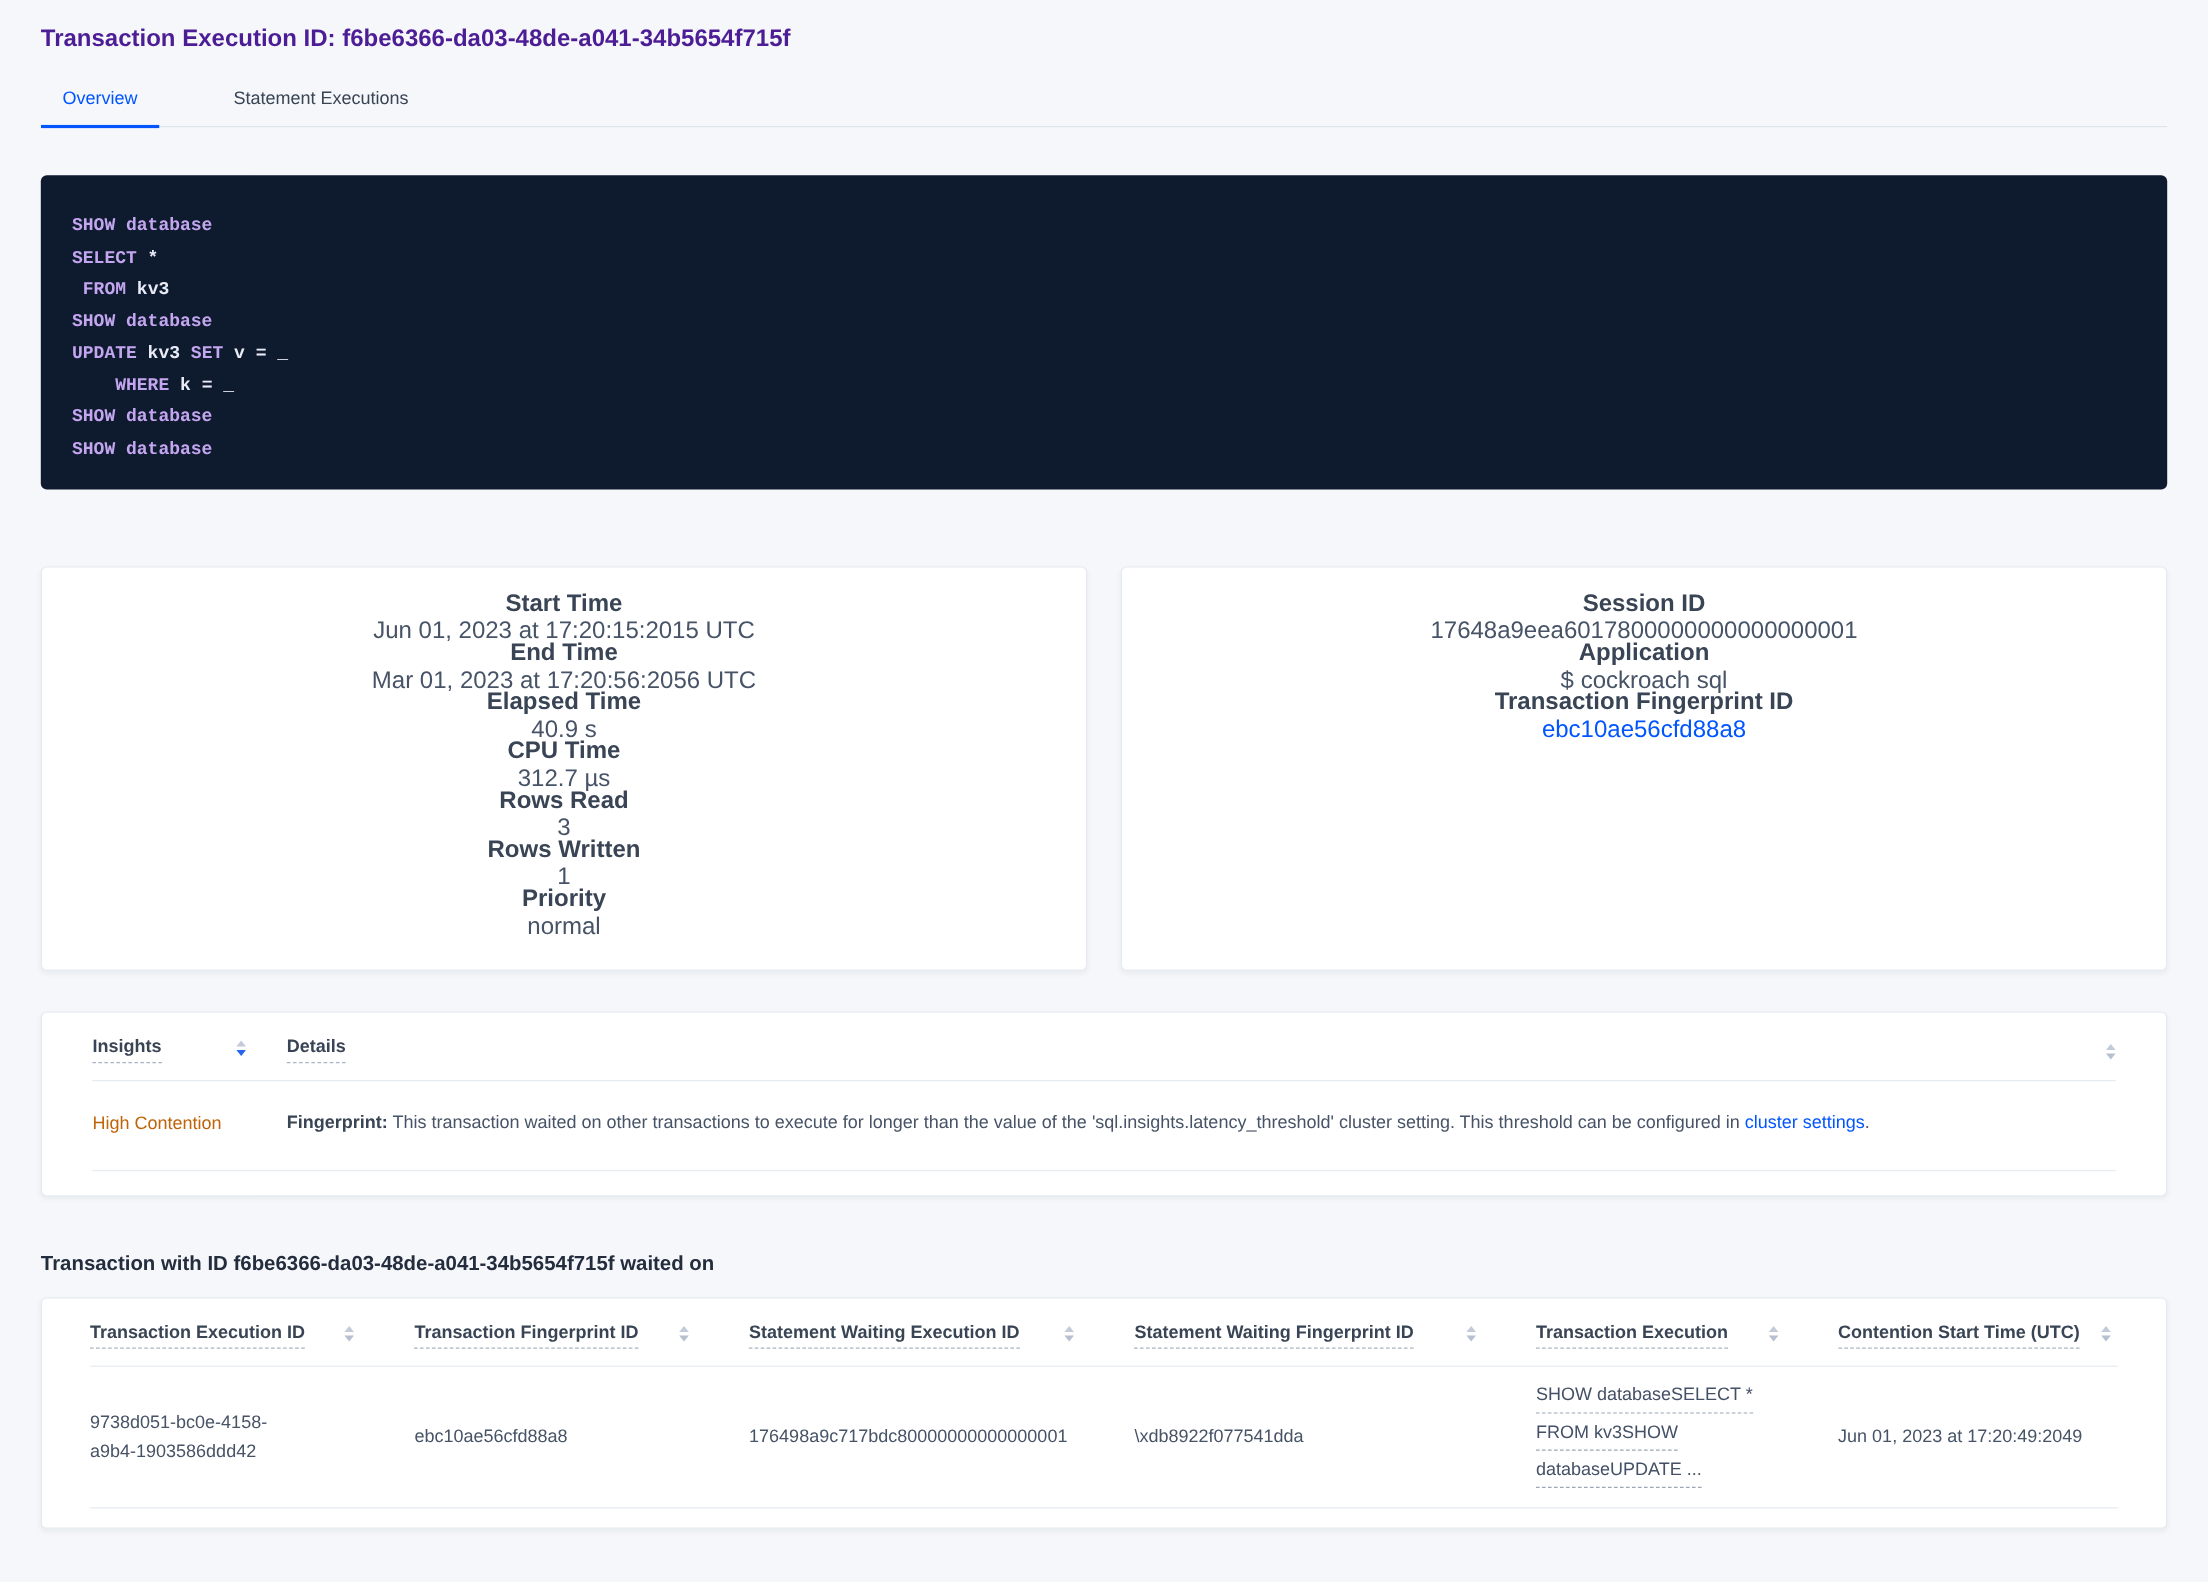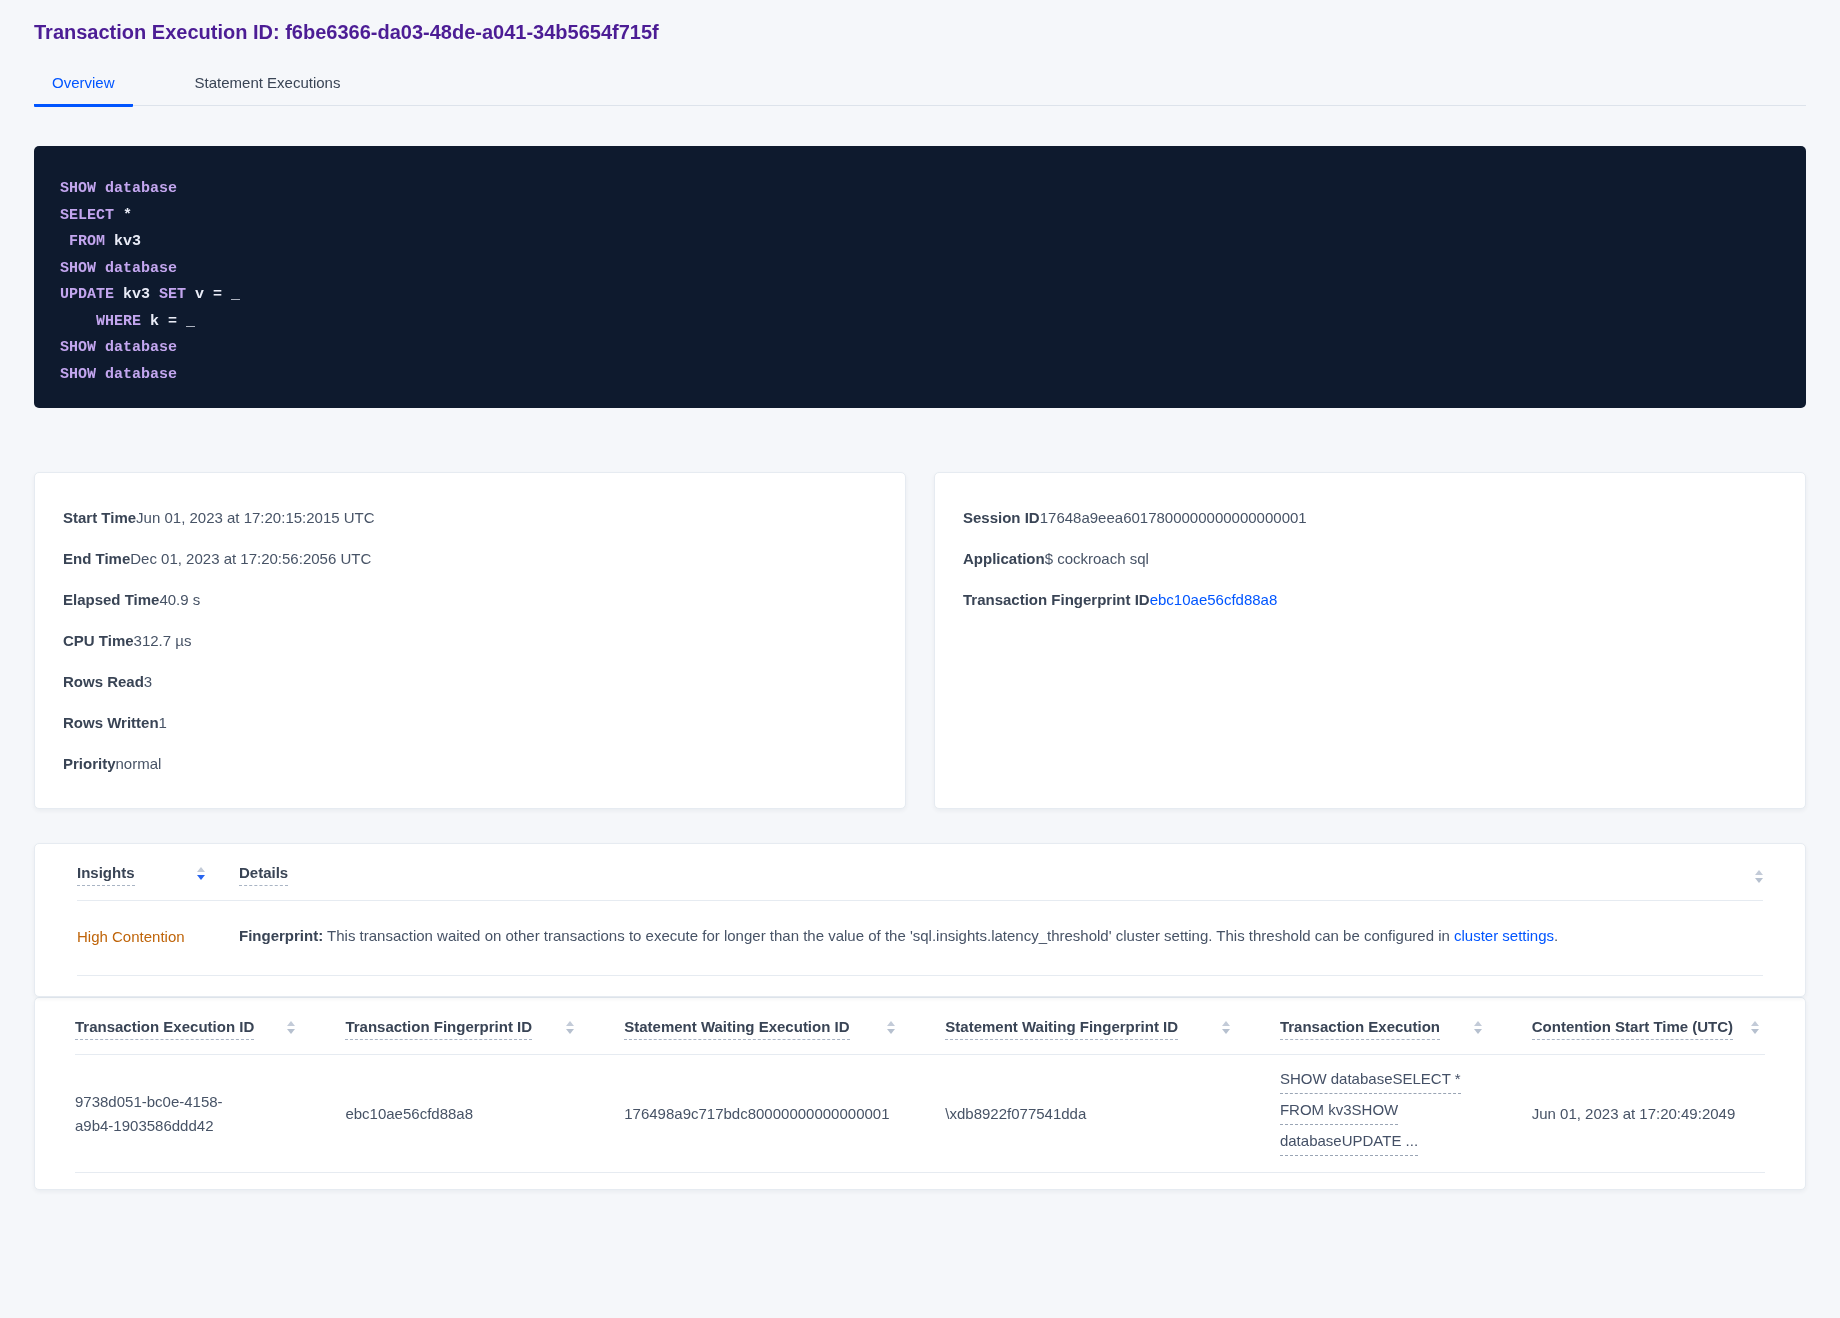--- a/index.html
+++ b/index.html
@@ -37,21 +37,21 @@
   .kw { color:#c3a6ef; }
   .id { color:#e9ecf7; }
 
   
   .card {
     background:#fff; border:1px solid #e6ebf1; border-radius:5px;
     box-shadow:0 2px 4px rgba(24,34,54,.05);
   }
   .cards-row { display:flex; gap:28px; margin-top:64px; align-items:stretch; }
   .summary { flex:1; padding:24px 28px; }
-  .crow { display:flex; justify-content:flex-start; align-items:center; height:41px; font-size:15px; }
+  .crow { display:flex; justify-content:flex-end; align-items:center; height:41px; font-size:20px;flex-direction:column; }
   .clabel { font-weight:700; color:#394455; }
   .cvalue { color:#475366; }
   .cvalue.link { color:#0055ff; cursor:pointer; }
 
   
   .sort { display:flex; flex-direction:column; gap:3px; margin-top:3px; }
   .caret-up { width:0; height:0; border-left:4px solid transparent; border-right:4px solid transparent; border-bottom:5px solid #c3cbd8; }
   .caret-down { width:0; height:0; border-left:4px solid transparent; border-right:4px solid transparent; border-top:5px solid #b6c0cf; }
   .caret-down.active { border-top-color:#2764f0; }
 
@@ -123,21 +123,21 @@
 
   <div class="cards-row">
 
     <div class="card summary">
       <div class="crow">
         <span class="clabel">Start Time</span>
         <span class="cvalue">Jun 01, 2023 at 17:20:15:2015 UTC</span>
       </div>
       <div class="crow">
         <span class="clabel">End Time</span>
-        <span class="cvalue">Dec 01, 2023 at 17:20:56:2056 UTC</span>
+        <span class="cvalue">Mar 01, 2023 at 17:20:56:2056 UTC</span>
       </div>
       <div class="crow">
         <span class="clabel">Elapsed Time</span>
         <span class="cvalue">40.9 s</span>
       </div>
       <div class="crow">
         <span class="clabel">CPU Time</span>
         <span class="cvalue">312.7 µs</span>
       </div>
       <div class="crow">
@@ -190,20 +190,21 @@
     <div class="ins-row">
       <div class="insight-label">High Contention</div>
       <div class="details-cell">
         <div>
           <span class="bold">Fingerprint:</span><span> This transaction waited on other transactions to execute for longer than the value of the 'sql.insights.latency_threshold' cluster setting. This threshold can be configured in </span><a class="link">cluster settings</a><span>.</span>
         </div>
       </div>
     </div>
   </div>
 
+  <h2 class="waited-heading">Transaction with ID f6be6366-da03-48de-a041-34b5654f715f waited on</h2>
 
   <div class="card waited-card">
     <div class="w-header">
       <div class="w-th c1">
         <span class="th-label">Transaction Execution ID</span>
         <span class="sort">
             <i class="caret-up"></i>
             <i class="caret-down"></i>
           </span>
       </div>

